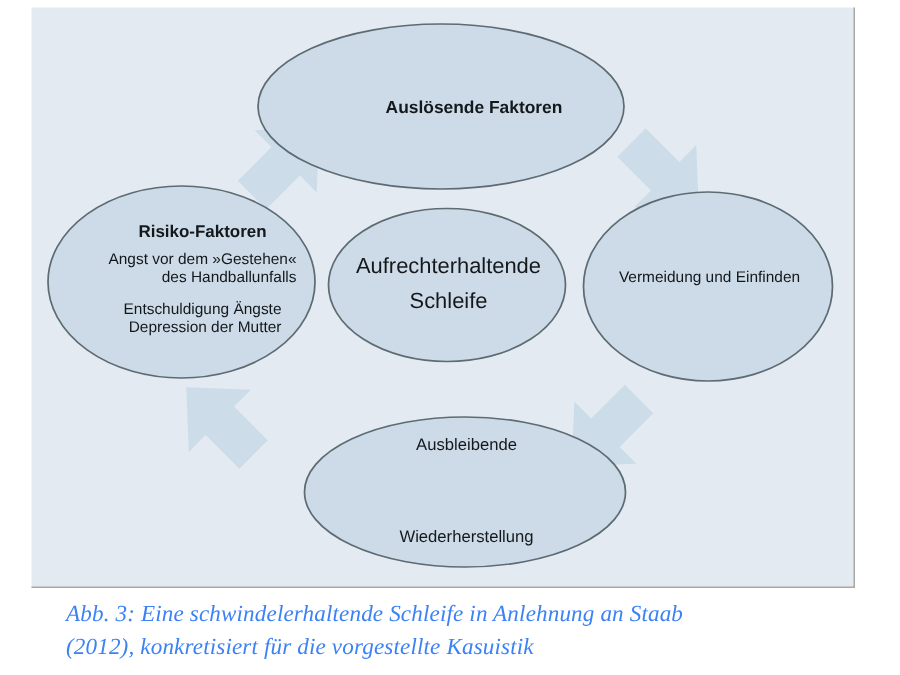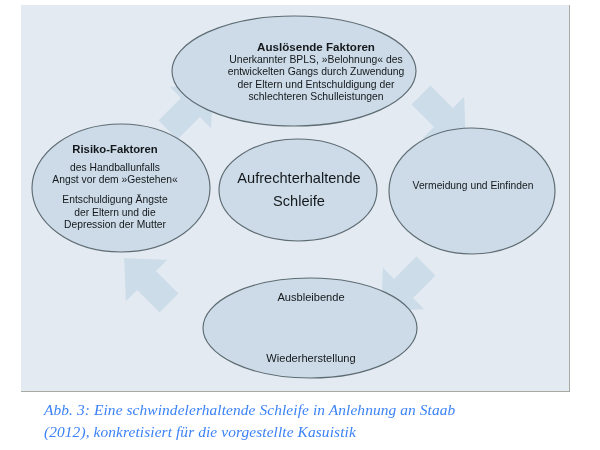--- a/index.html
+++ b/index.html
@@ -66,23 +66,24 @@
   
   #node-trigger {
     left: 162px; top: 13px; width: 266px; height: 108px;
     font-size: 10.4px;
     padding: 0 26px;
   }
   #node-trigger .hd { font-size: 11.6px; margin-bottom: 0; }
 
   
   #node-risk {
-    left: 4px; top: 118px; width: 180px; height: 128px;
+    left: 24px; top: 118px; width: 180px; height: 128px;
     font-size: 10.3px;
     padding: 0 16px;
+    text-align: right;
   }
   #node-risk .hd { font-size: 11.3px; margin-bottom: 6px; }
 
   
   #node-loop {
     left: 199px; top: 134px; width: 158px; height: 102px;
     font-size: 14.6px;
     font-weight: normal;
     line-height: 1.55;
   }
@@ -145,38 +146,31 @@
       <ellipse cx="273" cy="66" rx="122" ry="55"></ellipse>
       <ellipse cx="100" cy="183" rx="89" ry="64"></ellipse>
       <ellipse cx="277" cy="185" rx="79" ry="51"></ellipse>
       <ellipse cx="451" cy="186" rx="83" ry="63"></ellipse>
       <ellipse cx="289" cy="323" rx="107" ry="50"></ellipse>
     </g>
   </svg>
 
   <div class="node" id="node-trigger">
     <div class="hd">Auslösende Faktoren</div>
-    <div class="bd">
-      <div>Unerkannter BPLS, »Belohnung« des</div>
-      <div>entwickelten Gangs durch Zuwendung</div>
-      <div>der Eltern und Entschuldigung der</div>
-      <div>schlechteren Schulleistungen</div>
-    </div>
   </div>
 
   <div class="node" id="node-risk">
     <div class="hd">Risiko-Faktoren</div>
     <div class="bd">
+      <div>Angst vor dem »Gestehen«</div>
       <div>des Handballunfalls</div>
-      <div>Angst vor dem »Gestehen«</div>
     </div>
     <div class="gap"></div>
     <div class="bd">
       <div>Entschuldigung Ängste</div>
-      <div>der Eltern und die</div>
       <div>Depression der Mutter</div>
     </div>
   </div>
 
   <div class="node" id="node-loop">
     <div>Aufrechterhaltende</div>
     <div>Schleife</div>
   </div>
 
   <div class="node" id="node-problems">

